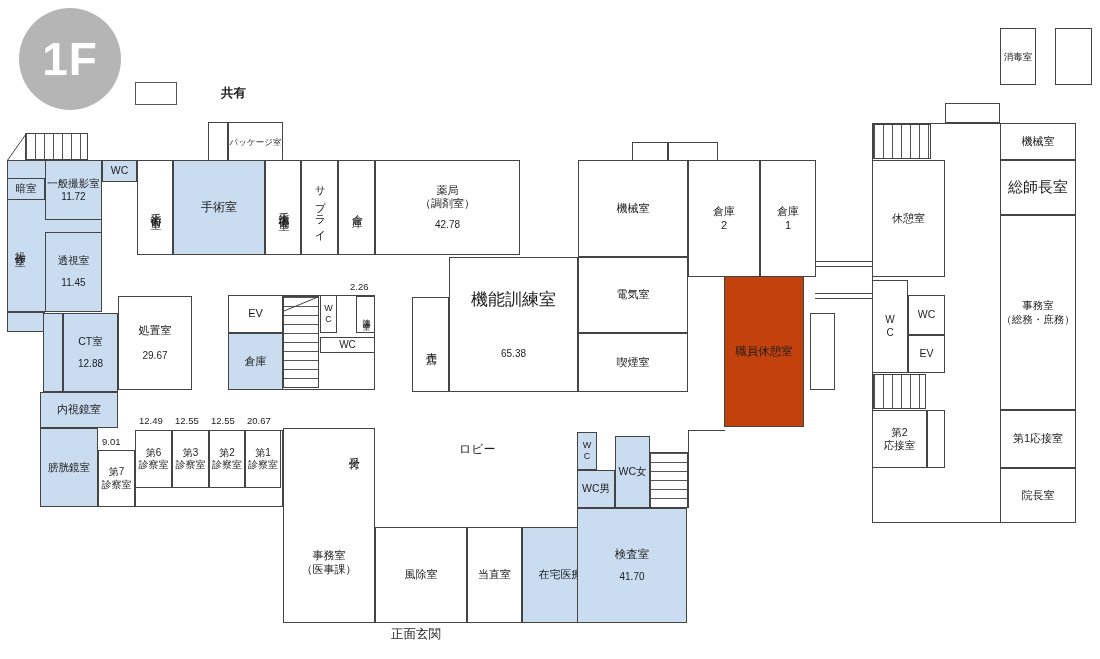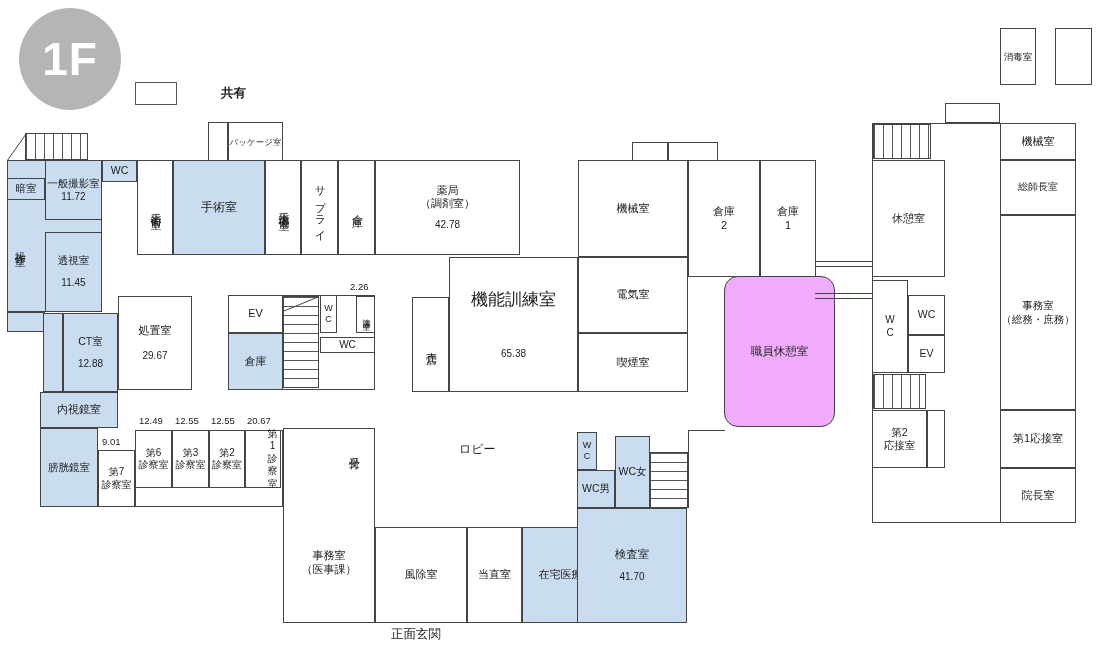--- a/index.html
+++ b/index.html
@@ -135,37 +135,37 @@
         <span class="rlabel" style="font-size: 10px;">WC</span>
       </div>
       <div class="room v" style="left: 412px; top: 297px; width: 37px; height: 95px; background: rgb(255, 255, 255);">
         <span class="rlabel" style="font-size: 11px;">売店</span>
       </div>
       <div class="room" style="left: 449px; top: 257px; width: 129px; height: 135px; background: rgb(255, 255, 255);">
         <span class="rlabel" style="font-size: 17px;">機能訓練室</span>
         <span class="rarea" style="margin-top: 38px;">65.38</span>
       </div>
       <div class="room" style="left: 810px; top: 313px; width: 25px; height: 77px; background: rgb(255, 255, 255);"></div>
-      <div class="room" style="left: 724px; top: 276px; width: 111px; height: 151px; background: #f0abfc; border-radius: 14px;">
+      <div class="room" style="left: 724px; top: 276px; width: 80px; height: 151px; background: #c2410c;">
         <span class="rlabel" style="font-size: 11.5px;">職員休憩室</span>
       </div>
       <div class="room" style="left: 135px; top: 430px; width: 148px; height: 77px; background: rgb(255, 255, 255);"></div>
       <div class="room" style="left: 135px; top: 430px; width: 37px; height: 58px; background: rgb(255, 255, 255);">
         <span class="rlabel" style="font-size: 10px;">第6
 診察室</span>
       </div>
       <div class="room" style="left: 172px; top: 430px; width: 37px; height: 58px; background: rgb(255, 255, 255);">
         <span class="rlabel" style="font-size: 10px;">第3
 診察室</span>
       </div>
       <div class="room" style="left: 209px; top: 430px; width: 36px; height: 58px; background: rgb(255, 255, 255);">
         <span class="rlabel" style="font-size: 10px;">第2
 診察室</span>
       </div>
-      <div class="room" style="left: 245px; top: 430px; width: 36px; height: 58px; background: rgb(255, 255, 255); padding-left: 19px;">
+      <div class="room" style="left: 245px; top: 430px; width: 36px; height: 58px; background: rgb(255, 255, 255);">
         <span class="rlabel" style="font-size: 10px;">第1
 診察室</span>
       </div>
       <div class="room" style="left: 98px; top: 450px; width: 37px; height: 57px; background: rgb(255, 255, 255);">
         <span class="rlabel" style="font-size: 10px;">第7
 診察室</span>
       </div>
       <div class="room" style="left: 283px; top: 428px; width: 92px; height: 195px; background: rgb(255, 255, 255);"></div>
       <div class="room" style="left: 375px; top: 527px; width: 92px; height: 96px; background: rgb(255, 255, 255);">
         <span class="rlabel" style="font-size: 11px;">風除室</span>
@@ -207,21 +207,21 @@
       </div>
       <div class="room" style="left: 872px; top: 410px; width: 55px; height: 58px; background: rgb(255, 255, 255);">
         <span class="rlabel" style="font-size: 10.5px;">第2
 応接室</span>
       </div>
       <div class="room" style="left: 927px; top: 410px; width: 18px; height: 58px; background: rgb(255, 255, 255);"></div>
       <div class="room" style="left: 1000px; top: 123px; width: 76px; height: 37px; background: rgb(255, 255, 255);">
         <span class="rlabel" style="font-size: 11px;">機械室</span>
       </div>
       <div class="room" style="left: 1000px; top: 160px; width: 76px; height: 55px; background: rgb(255, 255, 255);">
-        <span class="rlabel" style="font-size: 10px;">総師長室</span>
+        <span class="rlabel" style="font-size: 15px;">総師長室</span>
       </div>
       <div class="room" style="left: 1000px; top: 215px; width: 76px; height: 195px; background: rgb(255, 255, 255);">
         <span class="rlabel" style="font-size: 10.5px;">事務室
 （総務・庶務）</span>
       </div>
       <div class="room" style="left: 1000px; top: 410px; width: 76px; height: 58px; background: rgb(255, 255, 255);">
         <span class="rlabel" style="font-size: 11px;">第1応接室</span>
       </div>
       <div class="room" style="left: 1000px; top: 468px; width: 76px; height: 55px; background: rgb(255, 255, 255);">
         <span class="rlabel" style="font-size: 11px;">院長室</span>

